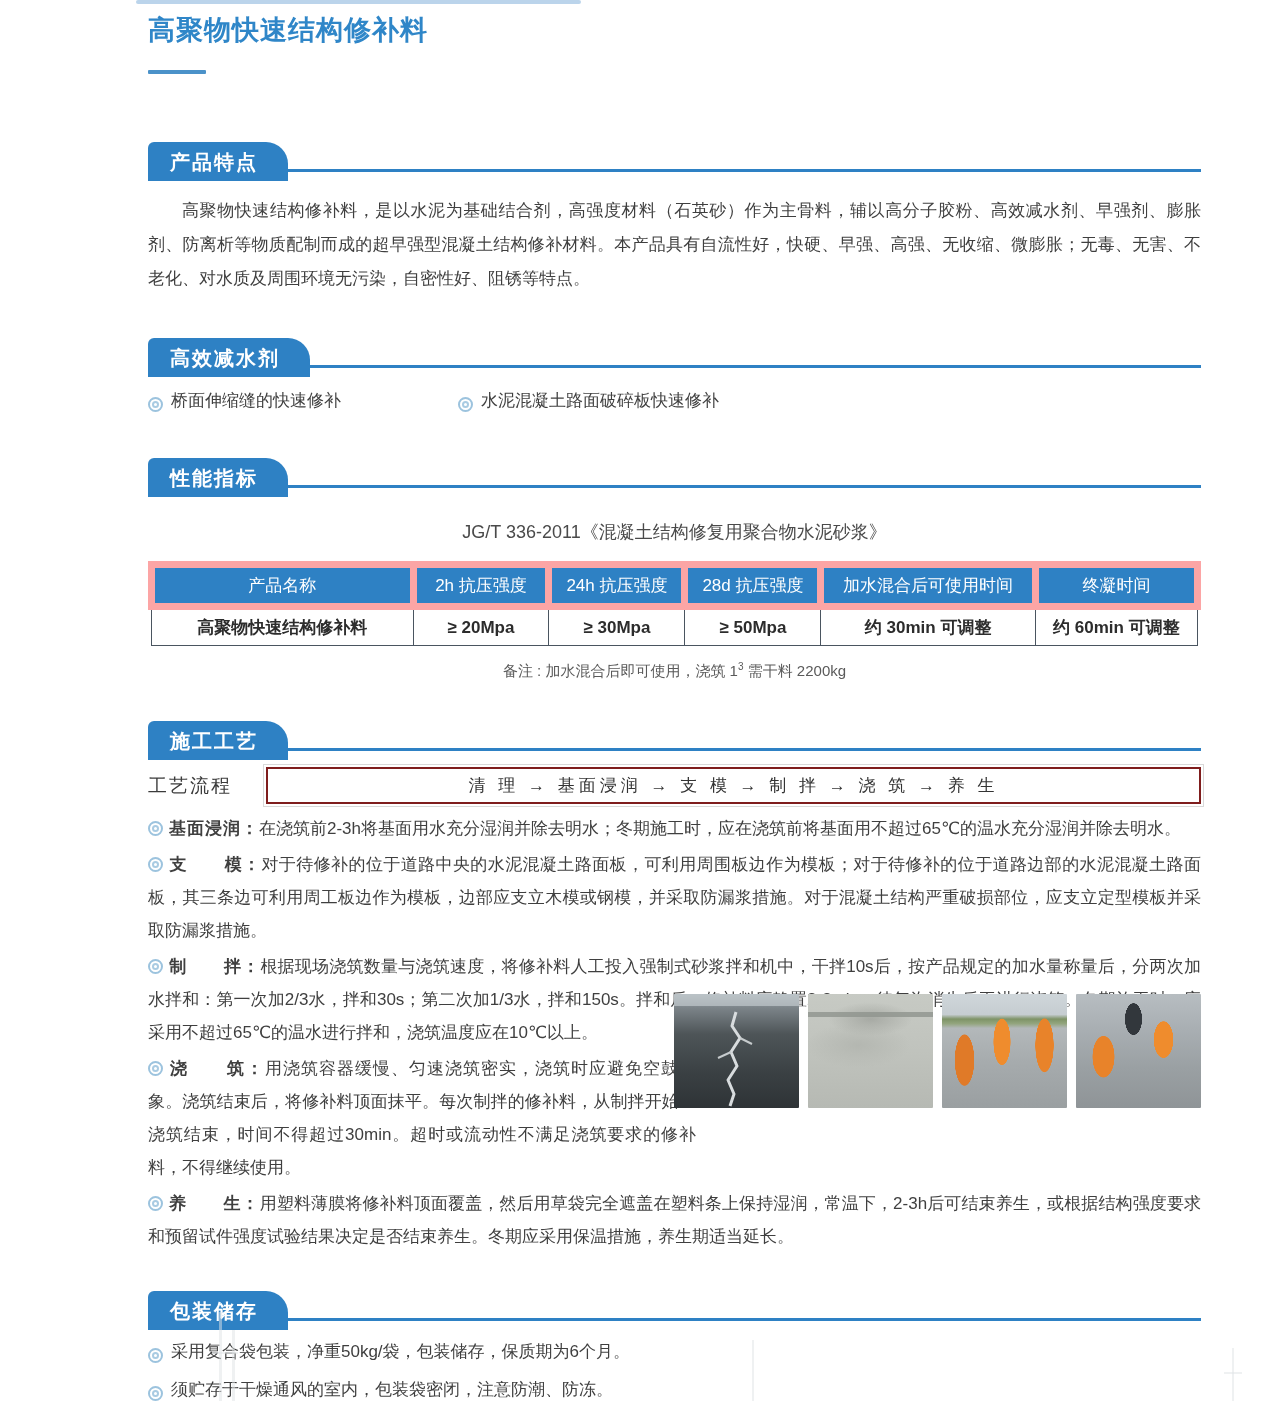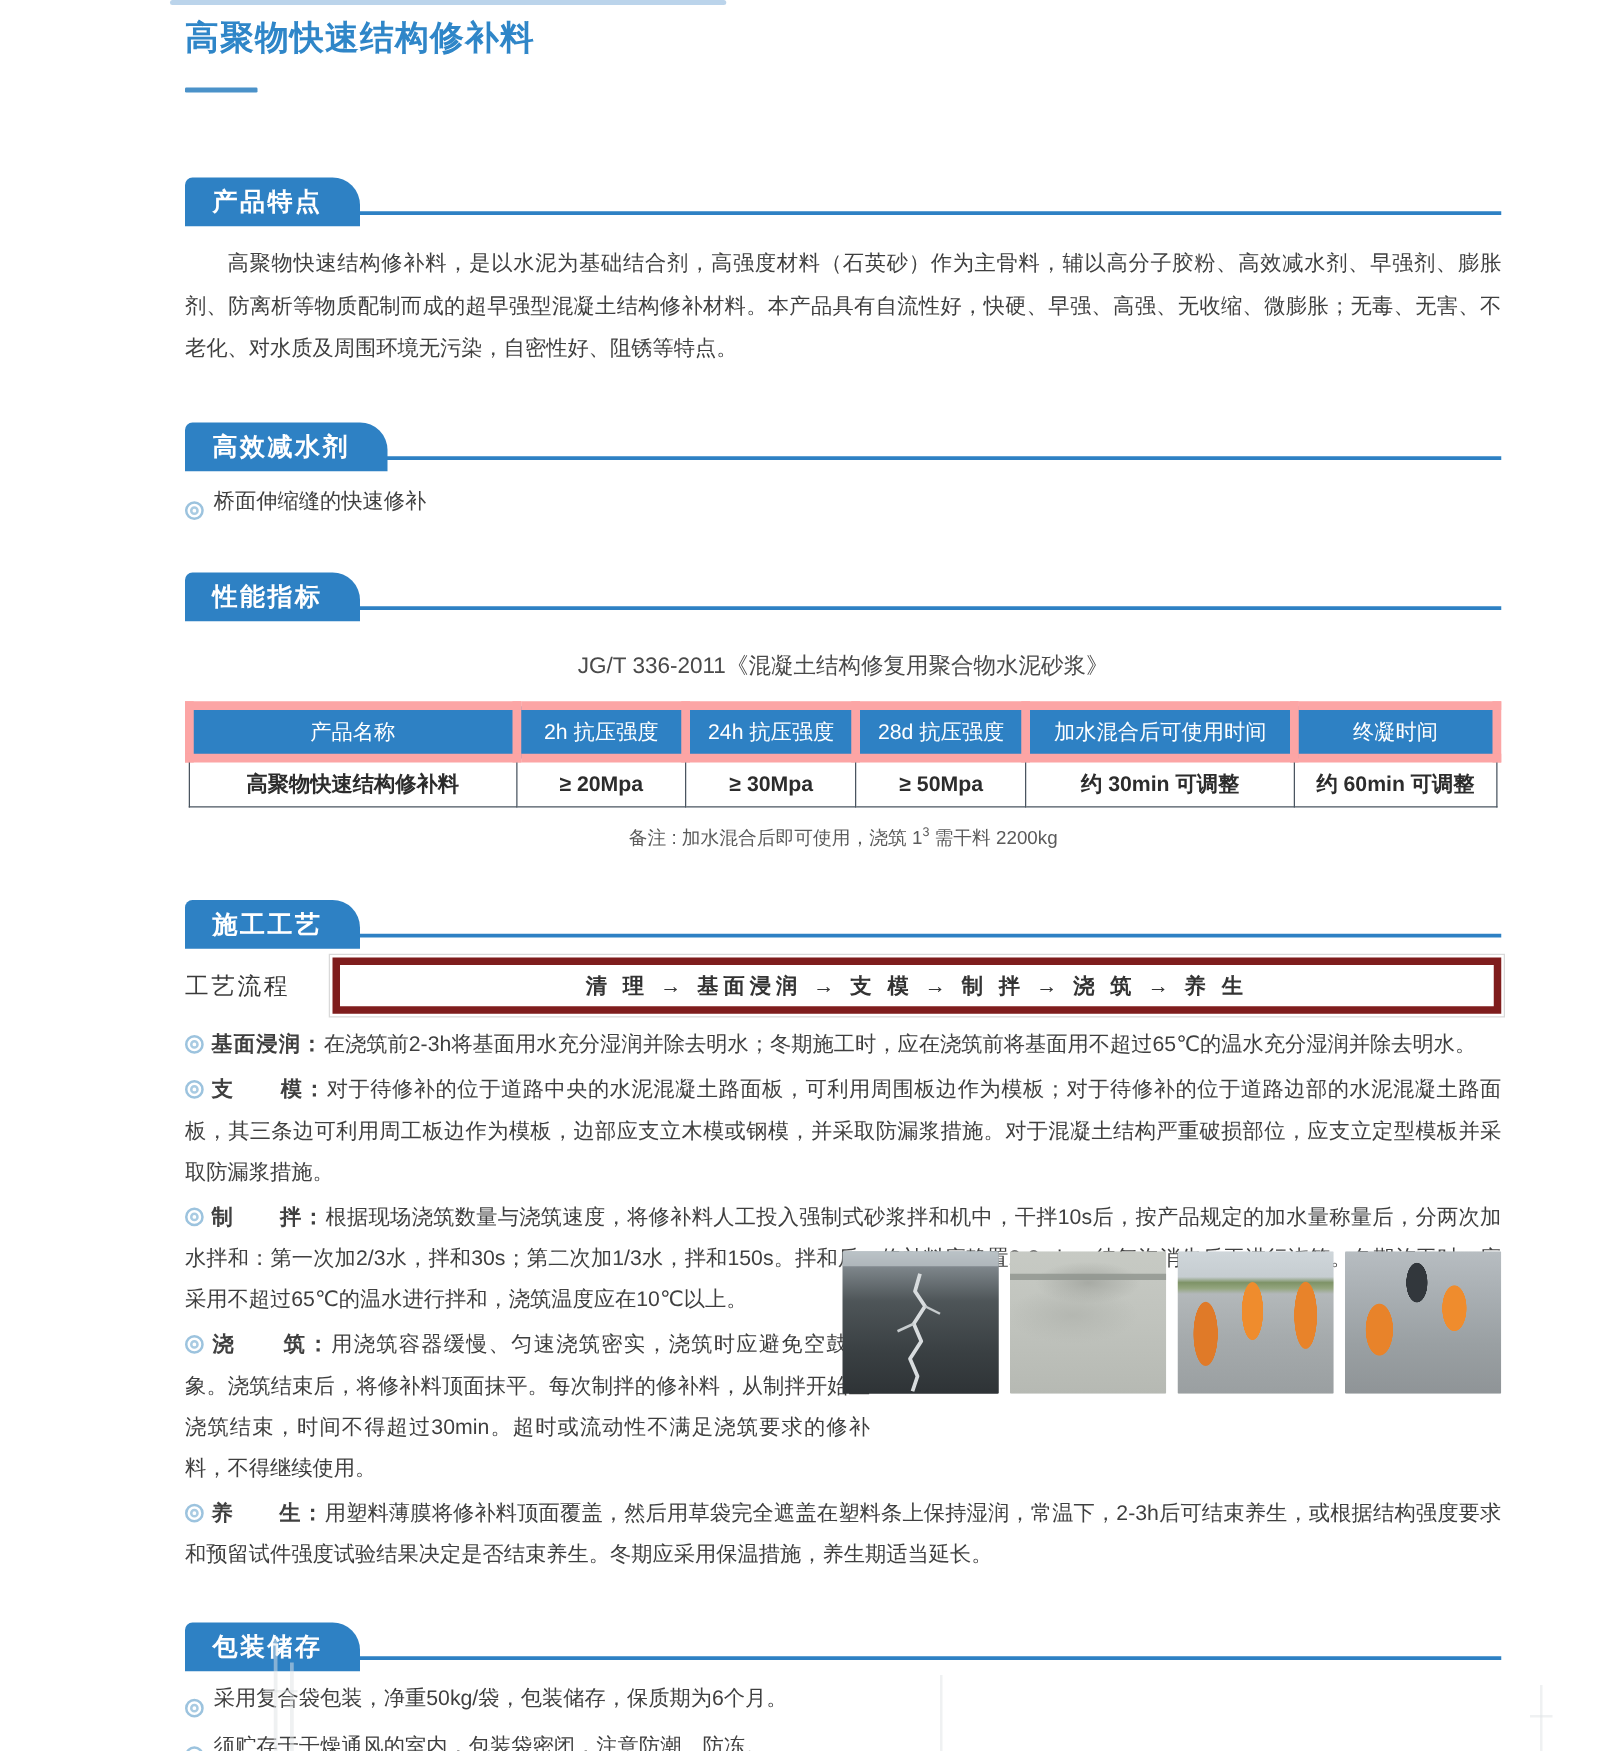--- a/index.html
+++ b/index.html
@@ -32,21 +32,21 @@
   .feature-text {
     margin-top:22px; font-size:17px; line-height:34px; text-align:justify;
     text-indent:2em; color:#3f3f3f;
   }
 
   
   .ring { display:inline-block; width:15px; height:15px; border:2px solid #9cc3de;
     border-radius:50%; position:relative; vertical-align:-2px; margin-right:8px; flex:none; }
   .ring::after { content:""; position:absolute; inset:2px; border:2px solid #a9cbe2; border-radius:50%; }
 
-  .bullet-row { display:flex; align-items:flex-end; font-size:17px; line-height:30px; color:#3f3f3f; }
+  .bullet-row { display:flex; align-items:center; font-size:17px; line-height:30px; color:#3f3f3f; }
   .bullet-row .ring { margin-top:7px; }
 
   .apply-list { display:flex; margin-top:18px; }
   .apply-list .bullet-row:first-child { width:310px; }
 
   
   .standard-line { text-align:center; margin-top:32px; font-size:18px; color:#4a4a4a; }
   table.perf { width:100%; border-collapse:collapse; margin-top:17px; table-layout:fixed; }
   table.perf th {
     background:#2e81c4; color:#ffffff; font-size:17px; font-weight:normal;
@@ -55,22 +55,22 @@
   table.perf td {
     background:#ffffff; color:#2c2c2c; font-size:17px; font-weight:bold;
     text-align:center; padding:6px 2px; border:1px solid #4a5560;
   }
   .note-line { margin-top:15px; font-size:15px; color:#5a5a5a;text-align:center; }
   .note-line sup { font-size:10px; }
 
   
   .flow-row { display:flex; align-items:center; margin-top:16px; }
   .flow-label { font-size:19px; color:#3b3b3b; width:118px; flex:none; letter-spacing:2px; }
-  .flow-box { flex:1; border:6px solid #7f1d1d; outline:1px solid #d9d9d9; outline-offset:2px;
-    text-align:center; font-size:17px; font-weight:bold; color:#333; padding:5px 4px; letter-spacing:4px; }
+  .flow-box { flex:1; border:2px solid #7f1d1d; outline:1px solid #d9d9d9; outline-offset:2px;
+    text-align:center; font-size:17px; font-weight:normal; color:#333; padding:5px 4px; letter-spacing:4px; }
 
   .steps { position:relative; margin-top:8px; }
   .step { font-size:17px; line-height:33px; color:#3f3f3f; text-align:justify; margin-top:3px; }
   .step .ring { margin-right:6px; }
   .step-title { letter-spacing:1px; }
   .step-pour { max-width:548px; }
 
   .photo-strip { position:absolute; top:182px; right:0; width:527px; height:114px; display:flex; gap:9px; }
   .photo { width:125px; height:114px; flex:none; border-radius:1px; position:relative; overflow:hidden; }
   .photo-1 { background:linear-gradient(180deg,#aab3b8 0%,#7c8489 12%,#4e5558 35%,#3a4043 70%,#2e3336 100%); }
@@ -117,20 +117,24 @@
   <p class="feature-text">高聚物快速结构修补料，是以水泥为基础结合剂，高强度材料（石英砂）作为主骨料，辅以高分子胶粉、高效减水剂、早强剂、膨胀剂、防离析等物质配制而成的超早强型混凝土结构修补材料。本产品具有自流性好，快硬、早强、高强、无收缩、微膨胀；无毒、无害、不老化、对水质及周围环境无污染，自密性好、阻锈等特点。</p>
 
   <div class="gap-2"></div>
   <div class="sec-head">
     <span class="sec-tab">高效减水剂</span>
   </div>
   <div class="apply-list">
     <div class="bullet-row">
       <span class="ring"></span>
       <span>桥面伸缩缝的快速修补</span>
+    </div>
+    <div class="bullet-row">
+      <span class="ring"></span>
+      <span>水泥混凝土路面破碎板快速修补</span>
     </div>
   </div>
 
   <div class="gap-3"></div>
   <div class="sec-head">
     <span class="sec-tab">性能指标</span>
   </div>
   <div class="standard-line">JG/T 336-2011《混凝土结构修复用聚合物水泥砂浆》</div>
   <table class="perf">
     <colgroup>

